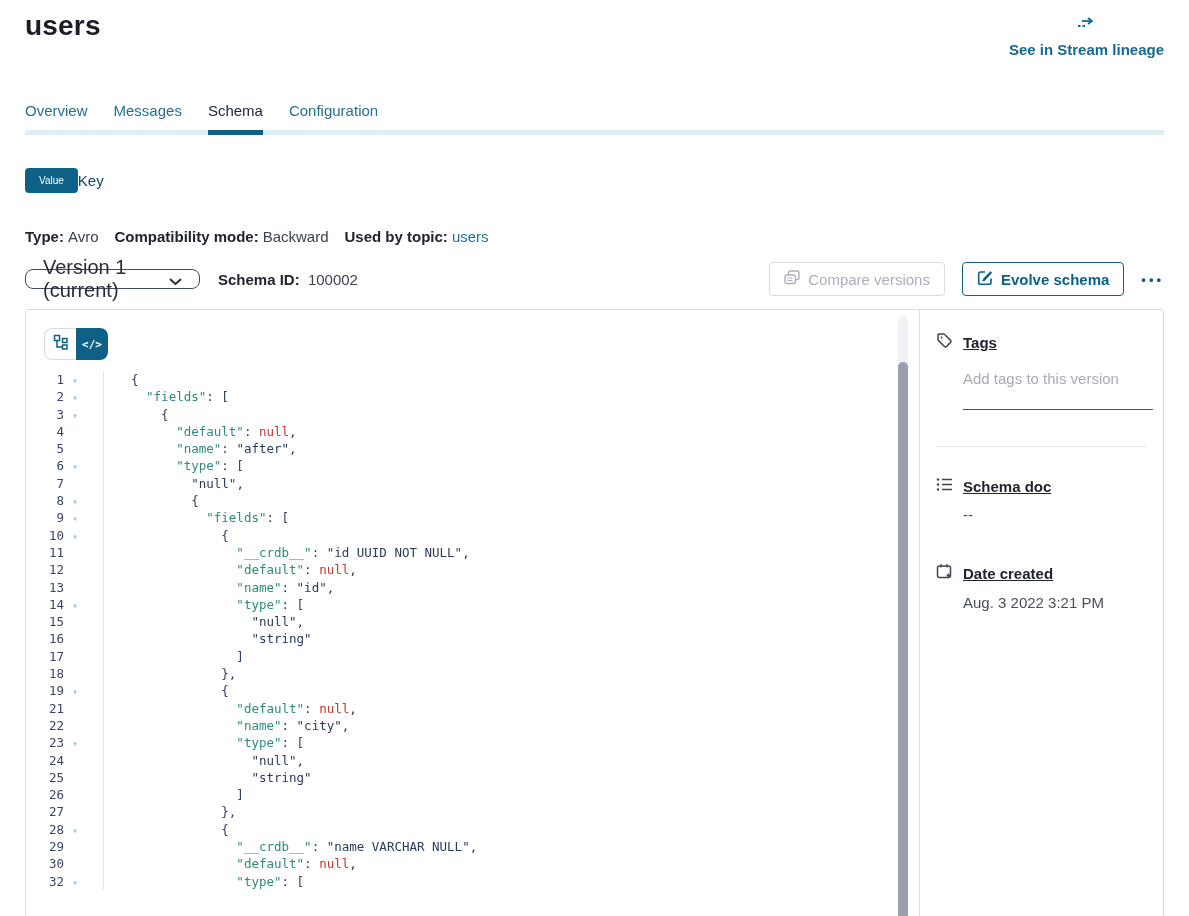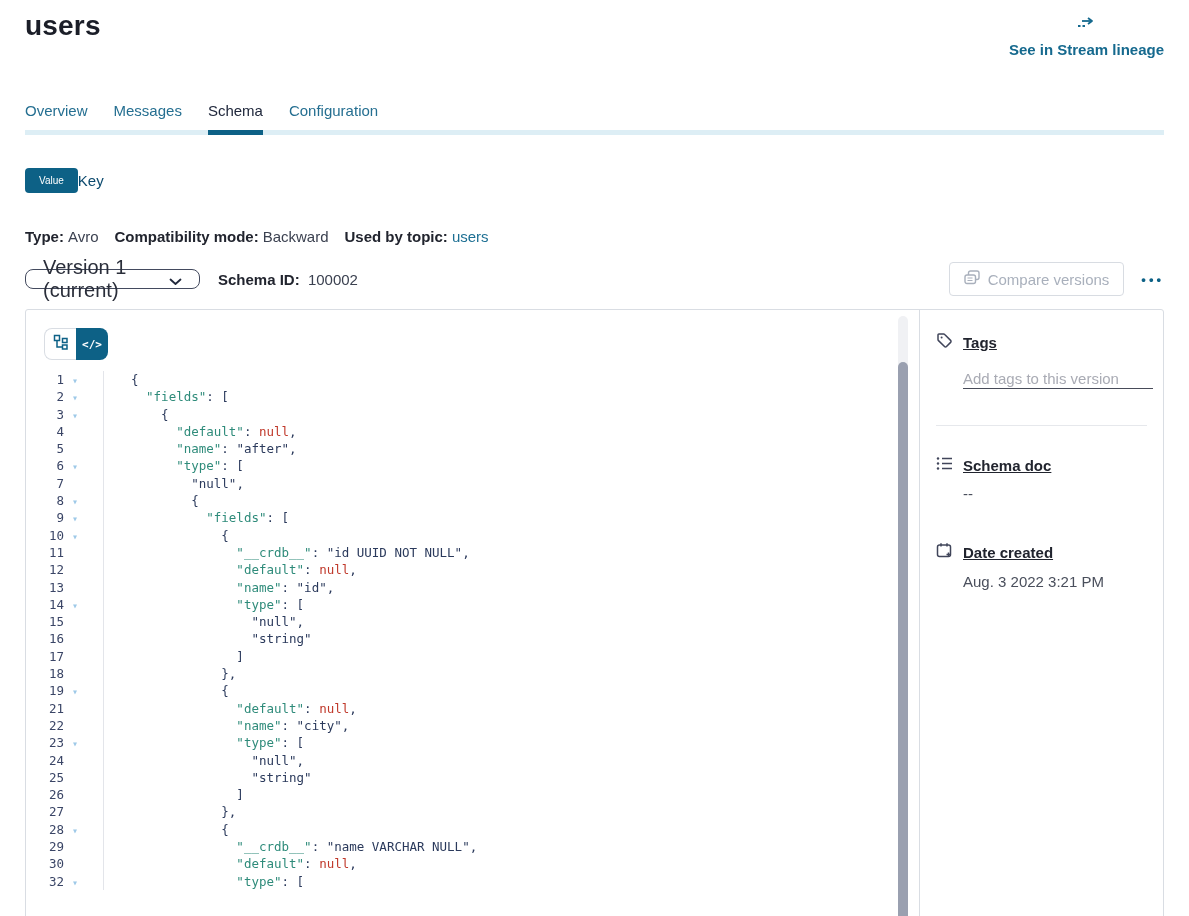--- a/index.html
+++ b/index.html
@@ -72,21 +72,21 @@
   .vscroll { position:absolute; top:6px; bottom:4px; right:11px; width:10px;
     background:#f0f1f4; border-radius:6px; }
   .vscroll .thumb { position:absolute; top:46px; bottom:0; left:0; right:0;
     background:#9aa0b0; border-radius:6px; }
 
   
   .sidebar { width:244px; flex:none; border-left:1px solid #d9dde3; padding:22px 16px 0 16px; }
   .sb-head { display:flex; align-items:center; gap:10px; font-size:15px; font-weight:bold; color:#21242e;text-decoration:underline; }
   .sb-indent { margin-left:27px; }
   .tags-input { border:none; border-bottom:1px solid #474b59; width:190px; font-size:15px;
-    padding:4px 0 1px 0; margin-top:14px; outline:none; font-family:inherit; color:#21242e; }
+    padding:4px 0 22px 0; margin-top:14px; outline:none; font-family:inherit; color:#21242e; }
   .tags-input::placeholder { color:#a9abb4; }
   .sb-divider { height:1px; background:#e6e8ec; margin-top:36px; }
   .sb-section { margin-top:30px; }
   .sb-value { font-size:15px; color:#4a4f5c; margin-top:11px; }
   .icon-navy { color:#40455a; }
 </style>
 </head>
 <body>
 
 <div class="page-header">
@@ -145,20 +145,29 @@
   <div class="vb-right">
     <button class="btn btn-compare">
       <span>
         <svg width="16" height="15" viewBox="0 0 16 15" fill="none">
           <rect x="4.5" y="1" width="10.5" height="8.5" rx="2" stroke="#a9b0bc" stroke-width="1.4"></rect>
           <rect x="1" y="5" width="10.5" height="8.5" rx="2" stroke="#a9b0bc" stroke-width="1.4" fill="#fff"></rect>
           <path d="M3.5 8 h5 M3.5 10.5 h5" stroke="#a9b0bc" stroke-width="1.2"></path>
         </svg>
       </span>
       <span>Compare versions</span>
+    </button>
+    <button class="btn btn-evolve">
+      <span>
+        <svg width="16" height="16" viewBox="0 0 16 16" fill="none">
+          <path d="M14 8.5 V12.5 a1.8 1.8 0 0 1 -1.8 1.8 H3.5 A1.8 1.8 0 0 1 1.7 12.5 V3.8 A1.8 1.8 0 0 1 3.5 2 H8" stroke="#0d6186" stroke-width="1.6"></path>
+          <path d="M6.5 9.5 L13.5 2.2 M13.5 2.2 l0.6 0.6 L7.2 10.2 l-1 0.3 z" stroke="#0d6186" stroke-width="1.6" stroke-linejoin="round"></path>
+        </svg>
+      </span>
+      <span>Evolve schema</span>
     </button>
     <span class="more-dots">•••</span>
   </div>
 </div>
 
 <div class="card">
 
   <div class="code-panel">
     <div class="editor-toolbar">
       <div class="tg-btn tg-tree">

